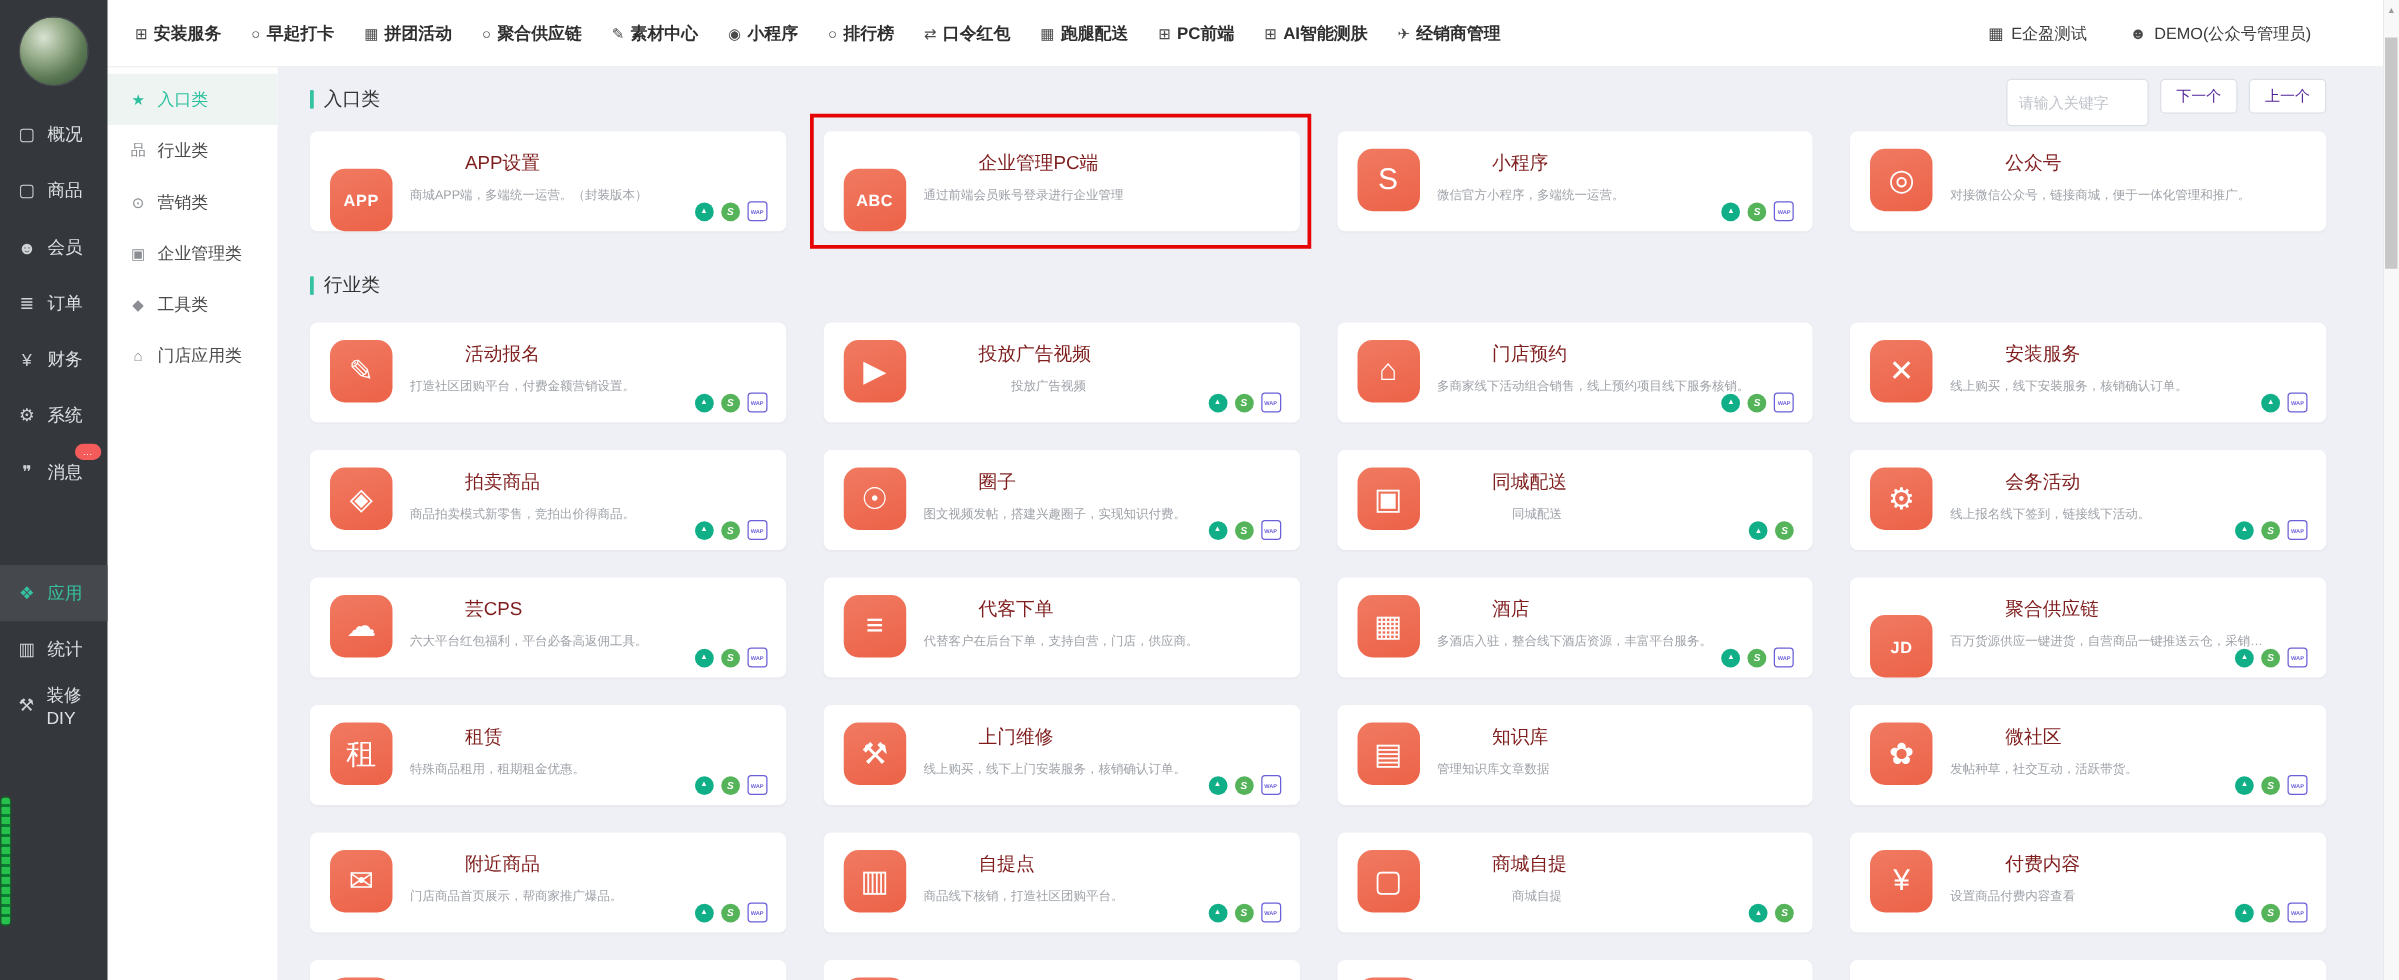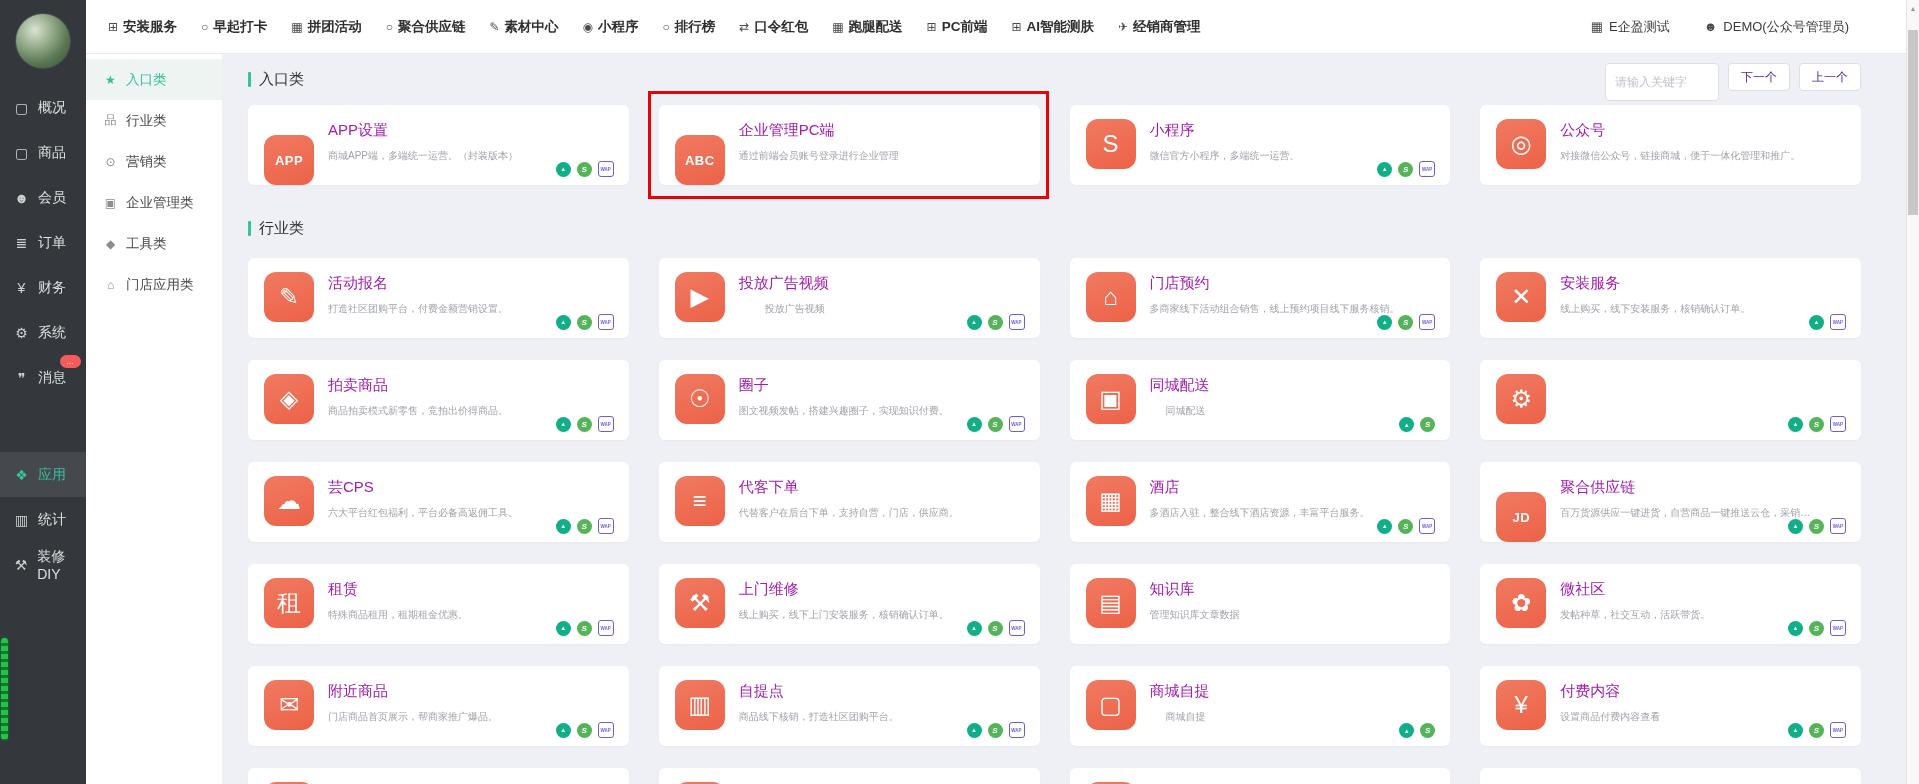--- a/index.html
+++ b/index.html
@@ -66,21 +66,21 @@
   .sec + .sec .sec-title { margin-top:34px; margin-bottom:20px; }
 
   .grid { display:grid; grid-template-columns:repeat(4,1fr); column-gap:30px; row-gap:22px; }
   .card { background:#fff; border-radius:6px; height:80px; padding:14px 16px; display:flex;
     position:relative; box-shadow:0 1px 2px rgba(0,0,0,.03); cursor:pointer; }
   .card-ic { width:50px; height:50px; flex:0 0 50px; border-radius:12px; color:#fff;
     background:linear-gradient(160deg,#f07a61,#ec6248); display:flex; align-items:center;
     justify-content:center; font-size:24px; }
   .card-ic.small-glyph { font-size:13px; font-weight:700; letter-spacing:.5px;margin-top:16px; }
   .card-body { margin-left:14px; min-width:0; padding-top:2px; }
-  .card-title { font-size:15px; color:#a21caf; }
+  .card-title { font-size:15px; color:#7f1d1d;margin-left:44px; }
   .card-desc { font-size:10px; color:#9fa3a9; margin-top:9px; white-space:nowrap;
     overflow:hidden; text-overflow:ellipsis; padding-right:4px;text-align:right; }
   .plats { position:absolute; right:15px; bottom:8px; display:flex; gap:6px; align-items:center; }
   .p-dot { width:15px; height:15px; border-radius:50%; color:#fff; display:flex;
     align-items:center; justify-content:center; }
   .p-a { background:#10af87; font-size:6px; }
   .p-m { background:#55b45a; font-size:8px; font-style:italic; font-weight:700; }
   .p-wap { width:16px; height:16px; border:1.5px solid #6a5fd8; border-radius:3px;
     color:#6a5fd8; font-size:4.5px; font-weight:700; display:flex; align-items:center;
     justify-content:center; }
@@ -376,20 +376,24 @@
                     <div class="card-title">同城配送</div>
                     <div class="card-desc">同城配送</div>
                   </div>
                   <div class="plats">
                     <span class="p-dot p-a">▲</span>
                     <span class="p-dot p-m">S</span>
                   </div>
                 </div>
                 <div class="card">
                   <div class="card-ic">⚙</div>
+                  <div class="card-body">
+                    <div class="card-title">会务活动</div>
+                    <div class="card-desc">线上报名线下签到，链接线下活动。</div>
+                  </div>
                   <div class="plats">
                     <span class="p-dot p-a">▲</span>
                     <span class="p-dot p-m">S</span>
                     <span class="p-wap">WAP</span>
                   </div>
                 </div>
                 <div class="card">
                   <div class="card-ic">☁</div>
                   <div class="card-body">
                     <div class="card-title">芸CPS</div>

